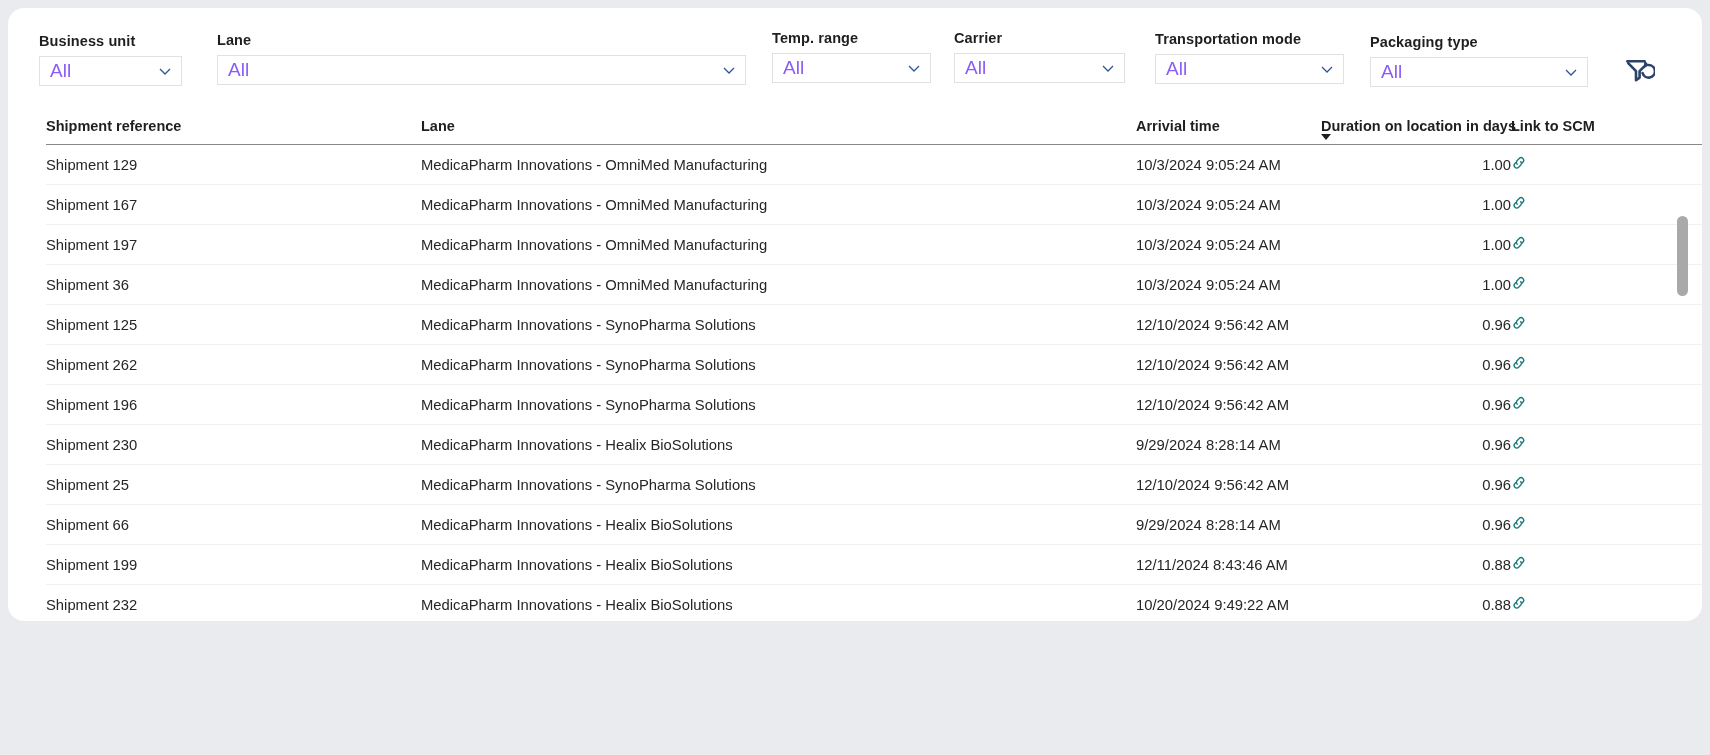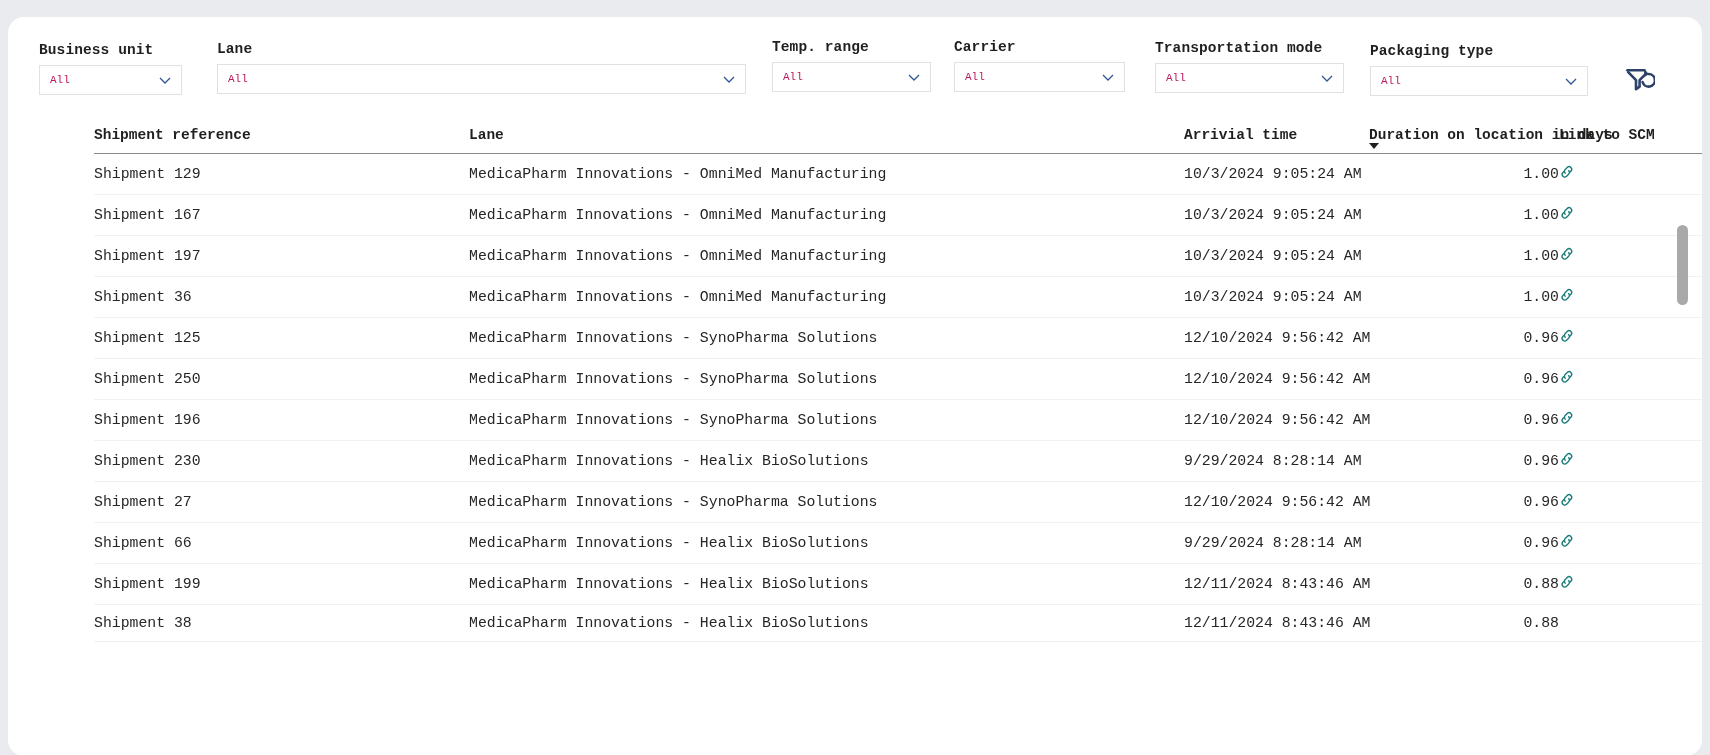--- a/index.html
+++ b/index.html
@@ -10,28 +10,27 @@
     width: 1710px;
     height: 755px;
     background: #e9ebef;
     font-family: "Liberation Sans", sans-serif;
     overflow: hidden;
   }
 
   .app-card {
     position: absolute;
     left: 8px;
-    top: 17px;
+    top: 8px;
     width: 1694px;
-    height: 739px;
+    height: 613px;
     background: #ffffff;
     border-radius: 16px;
     box-sizing: border-box;
     overflow: hidden;
-    font-family: Liberation Mono, monospace;
   }
 
   
   .filter-bar {
     position: relative;
     height: 92px;
   }
 
   .filter {
     position: absolute;
@@ -48,22 +47,22 @@
   .filter-select {
     position: relative;
     height: 30px;
     border: 1px solid #e1e1e1;
     background: #ffffff;
     display: flex;
     align-items: center;
     box-sizing: border-box;
   }
   .filter-value {
-    font-size: 11px;
-    color: #be185d;
+    font-size: 19px;
+    color: #8b5cf6;
     padding-left: 10px;
     white-space: nowrap;
   }
   .chevron {
     position: absolute;
     right: 9px;
     top: 50%;
     transform: translateY(-50%);
     width: 14px;
     height: 14px;
@@ -95,21 +94,20 @@
   }
 
   
   .table-wrap {
     position: absolute;
     left: 0;
     top: 92px;
     right: 0;
     bottom: 0;
     overflow: hidden;
-    padding-left: 48px;
   }
   table.grid {
     border-collapse: collapse;
     width: 1660px;
     margin-left: 38px;
     table-layout: fixed;
   }
   table.grid th {
     text-align: left;
     font-size: 14.5px;
@@ -329,21 +327,21 @@
             <td>Shipment 125</td>
             <td>MedicaPharm Innovations - SynoPharma Solutions</td>
             <td>12/10/2024 9:56:42 AM</td>
             <td class="num">0.96</td>
             <td class="linkcell"><span class="link-icon"><svg width="16" height="16" viewBox="0 0 16 16">
                   <path d="M6.2 9.2 a2.6 2.6 0 0 1 0 -3.7 l2.0 -2.0 a2.6 2.6 0 0 1 3.7 3.7 l-1.0 1.0" fill="none" stroke="#1b7b7b" stroke-width="1.35" stroke-linecap="round"></path>
                   <path d="M9.6 6.6 a2.6 2.6 0 0 1 0 3.7 l-2.0 2.0 a2.6 2.6 0 0 1 -3.7 -3.7 l1.0 -1.0" fill="none" stroke="#1b7b7b" stroke-width="1.35" stroke-linecap="round"></path>
                 </svg></span></td>
           </tr>
           <tr>
-            <td>Shipment 250</td>
+            <td>Shipment 262</td>
             <td>MedicaPharm Innovations - SynoPharma Solutions</td>
             <td>12/10/2024 9:56:42 AM</td>
             <td class="num">0.96</td>
             <td class="linkcell"><span class="link-icon"><svg width="16" height="16" viewBox="0 0 16 16">
                   <path d="M6.2 9.2 a2.6 2.6 0 0 1 0 -3.7 l2.0 -2.0 a2.6 2.6 0 0 1 3.7 3.7 l-1.0 1.0" fill="none" stroke="#1b7b7b" stroke-width="1.35" stroke-linecap="round"></path>
                   <path d="M9.6 6.6 a2.6 2.6 0 0 1 0 3.7 l-2.0 2.0 a2.6 2.6 0 0 1 -3.7 -3.7 l1.0 -1.0" fill="none" stroke="#1b7b7b" stroke-width="1.35" stroke-linecap="round"></path>
                 </svg></span></td>
           </tr>
           <tr>
             <td>Shipment 196</td>
@@ -359,21 +357,21 @@
             <td>Shipment 230</td>
             <td>MedicaPharm Innovations - Healix BioSolutions</td>
             <td>9/29/2024 8:28:14 AM</td>
             <td class="num">0.96</td>
             <td class="linkcell"><span class="link-icon"><svg width="16" height="16" viewBox="0 0 16 16">
                   <path d="M6.2 9.2 a2.6 2.6 0 0 1 0 -3.7 l2.0 -2.0 a2.6 2.6 0 0 1 3.7 3.7 l-1.0 1.0" fill="none" stroke="#1b7b7b" stroke-width="1.35" stroke-linecap="round"></path>
                   <path d="M9.6 6.6 a2.6 2.6 0 0 1 0 3.7 l-2.0 2.0 a2.6 2.6 0 0 1 -3.7 -3.7 l1.0 -1.0" fill="none" stroke="#1b7b7b" stroke-width="1.35" stroke-linecap="round"></path>
                 </svg></span></td>
           </tr>
           <tr>
-            <td>Shipment 27</td>
+            <td>Shipment 25</td>
             <td>MedicaPharm Innovations - SynoPharma Solutions</td>
             <td>12/10/2024 9:56:42 AM</td>
             <td class="num">0.96</td>
             <td class="linkcell"><span class="link-icon"><svg width="16" height="16" viewBox="0 0 16 16">
                   <path d="M6.2 9.2 a2.6 2.6 0 0 1 0 -3.7 l2.0 -2.0 a2.6 2.6 0 0 1 3.7 3.7 l-1.0 1.0" fill="none" stroke="#1b7b7b" stroke-width="1.35" stroke-linecap="round"></path>
                   <path d="M9.6 6.6 a2.6 2.6 0 0 1 0 3.7 l-2.0 2.0 a2.6 2.6 0 0 1 -3.7 -3.7 l1.0 -1.0" fill="none" stroke="#1b7b7b" stroke-width="1.35" stroke-linecap="round"></path>
                 </svg></span></td>
           </tr>
           <tr>
             <td>Shipment 66</td>
@@ -382,20 +380,30 @@
             <td class="num">0.96</td>
             <td class="linkcell"><span class="link-icon"><svg width="16" height="16" viewBox="0 0 16 16">
                   <path d="M6.2 9.2 a2.6 2.6 0 0 1 0 -3.7 l2.0 -2.0 a2.6 2.6 0 0 1 3.7 3.7 l-1.0 1.0" fill="none" stroke="#1b7b7b" stroke-width="1.35" stroke-linecap="round"></path>
                   <path d="M9.6 6.6 a2.6 2.6 0 0 1 0 3.7 l-2.0 2.0 a2.6 2.6 0 0 1 -3.7 -3.7 l1.0 -1.0" fill="none" stroke="#1b7b7b" stroke-width="1.35" stroke-linecap="round"></path>
                 </svg></span></td>
           </tr>
           <tr>
             <td>Shipment 199</td>
             <td>MedicaPharm Innovations - Healix BioSolutions</td>
             <td>12/11/2024 8:43:46 AM</td>
+            <td class="num">0.88</td>
+            <td class="linkcell"><span class="link-icon"><svg width="16" height="16" viewBox="0 0 16 16">
+                  <path d="M6.2 9.2 a2.6 2.6 0 0 1 0 -3.7 l2.0 -2.0 a2.6 2.6 0 0 1 3.7 3.7 l-1.0 1.0" fill="none" stroke="#1b7b7b" stroke-width="1.35" stroke-linecap="round"></path>
+                  <path d="M9.6 6.6 a2.6 2.6 0 0 1 0 3.7 l-2.0 2.0 a2.6 2.6 0 0 1 -3.7 -3.7 l1.0 -1.0" fill="none" stroke="#1b7b7b" stroke-width="1.35" stroke-linecap="round"></path>
+                </svg></span></td>
+          </tr>
+          <tr>
+            <td>Shipment 232</td>
+            <td>MedicaPharm Innovations - Healix BioSolutions</td>
+            <td>10/20/2024 9:49:22 AM</td>
             <td class="num">0.88</td>
             <td class="linkcell"><span class="link-icon"><svg width="16" height="16" viewBox="0 0 16 16">
                   <path d="M6.2 9.2 a2.6 2.6 0 0 1 0 -3.7 l2.0 -2.0 a2.6 2.6 0 0 1 3.7 3.7 l-1.0 1.0" fill="none" stroke="#1b7b7b" stroke-width="1.35" stroke-linecap="round"></path>
                   <path d="M9.6 6.6 a2.6 2.6 0 0 1 0 3.7 l-2.0 2.0 a2.6 2.6 0 0 1 -3.7 -3.7 l1.0 -1.0" fill="none" stroke="#1b7b7b" stroke-width="1.35" stroke-linecap="round"></path>
                 </svg></span></td>
           </tr>
           <tr>
             <td>Shipment 38</td>
             <td>MedicaPharm Innovations - Healix BioSolutions</td>
             <td>12/11/2024 8:43:46 AM</td>

